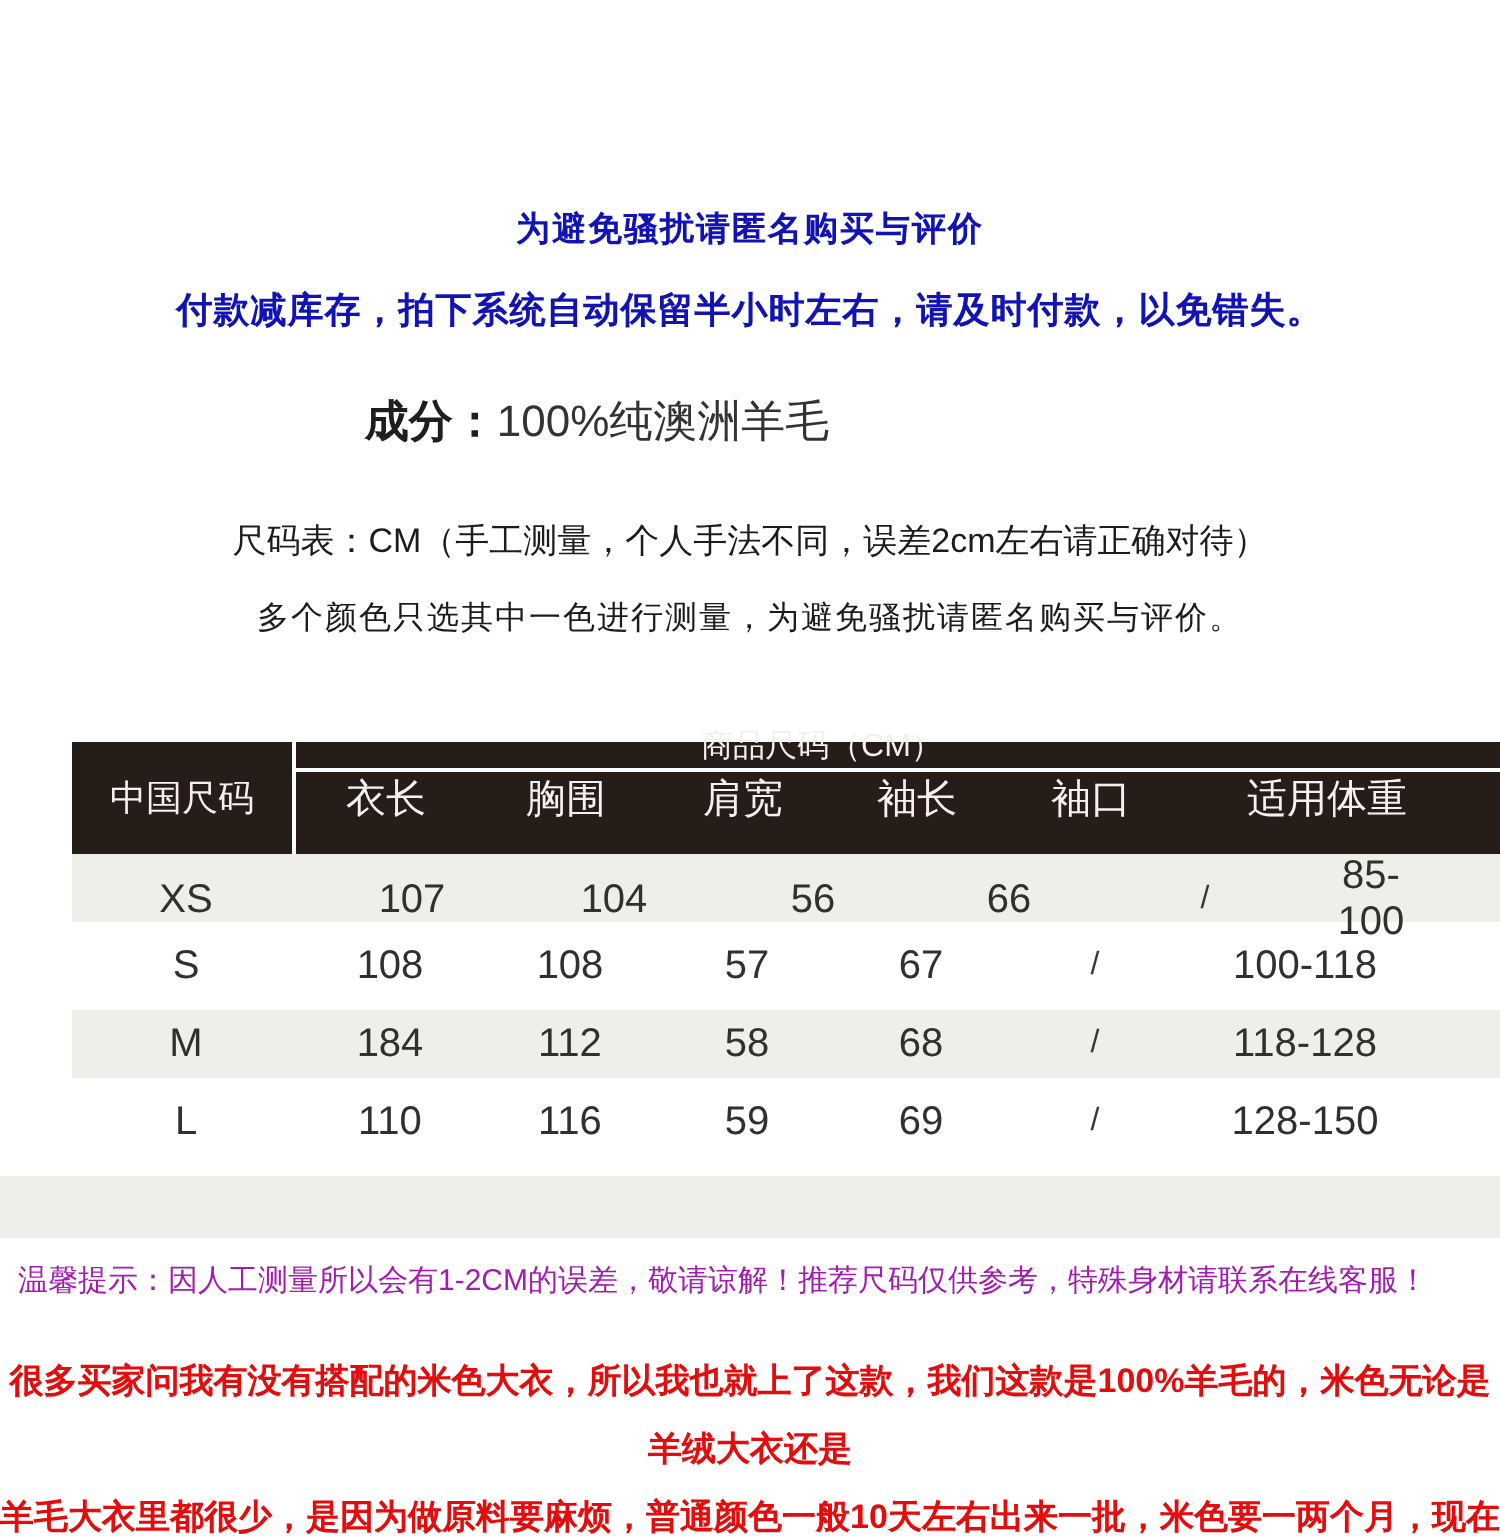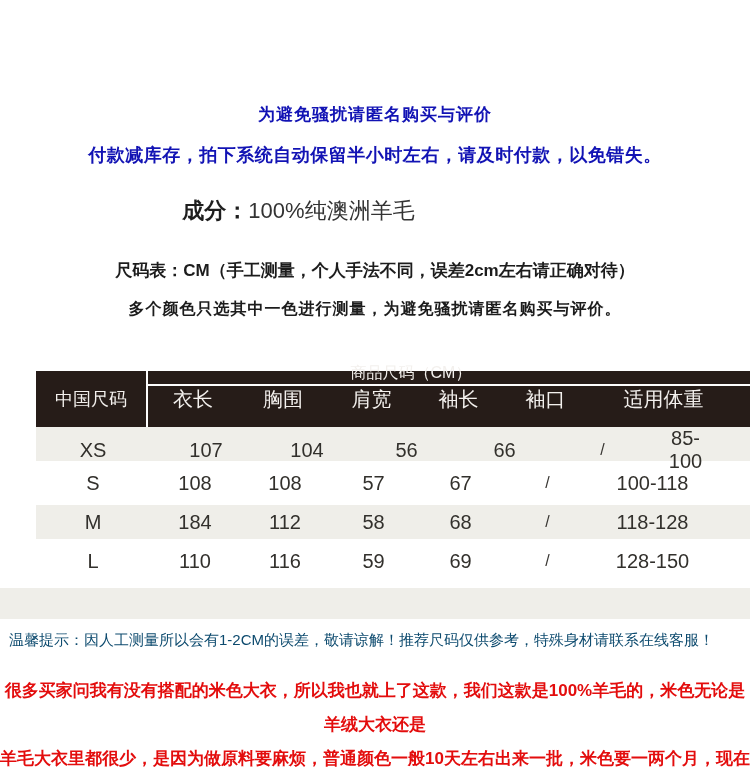--- a/index.html
+++ b/index.html
@@ -14,21 +14,21 @@
   .notice-2 { top: 143px; font-size: 18px; letter-spacing: 0.5px; }
 
   
   .composition { position: absolute; top: 196px; left: 0; width: 597px;
                  text-align: center; font-size: 22px; color: #2b2b2b; }
   .composition .lbl { font-weight: 700; color: #1e1e1e; }
   .composition .val { font-weight: 400; color: #333333; }
 
   
   .mnote { position: absolute; left: 0; width: 750px; text-align: center;
-           color: #1c1c1c; font-weight: 700; }
+           color: #1c1c1c; font-weight: 400; }
   .mnote-1 { top: 259px; font-size: 17px; }
   .mnote-2 { top: 299px; font-size: 16px; letter-spacing: 1px; }
 
   
   .size-table { position: absolute; top: 371px; left: 0; width: 750px; margin-left: 36px; }
   .thead { display: flex; height: 56px; background: #261c18; color: #f3f0ed; }
   .corner { width: 112px; border-right: 2px solid #fdfdfd; display: flex;
             align-items: center; justify-content: center; font-size: 18px; }
   .head-right { flex: 1; display: flex; flex-direction: column; }
   .group-row { height: 15px; border-bottom: 2px solid #fdfdfd; display: flex;
@@ -49,21 +49,21 @@
   .row-s  { height: 44px; background: #ffffff; }
   .row-m  { height: 34px; background: #efeee9; }
   .row-l  { height: 44px; background: #ffffff; }
 
   
   .footer-bar { position: absolute; top: 588px; left: 0; width: 750px; height: 31px;
                 background: #efeee9; }
 
   
   .warm-note { position: absolute; top: 631px; left: 9px; width: 741px;
-               font-size: 15px; color: #0c4a6e; white-space: nowrap; }
+               font-size: 15px; color: #a21caf; white-space: nowrap; }
 
   
   .seller-note { position: absolute; top: 674px; left: 0; width: 750px;
                  text-align: center; color: #e30d0d; font-weight: 700;
                  font-size: 17px; line-height: 34px; }
 </style>
 </head>
 <body>
 
 <div class="page">

